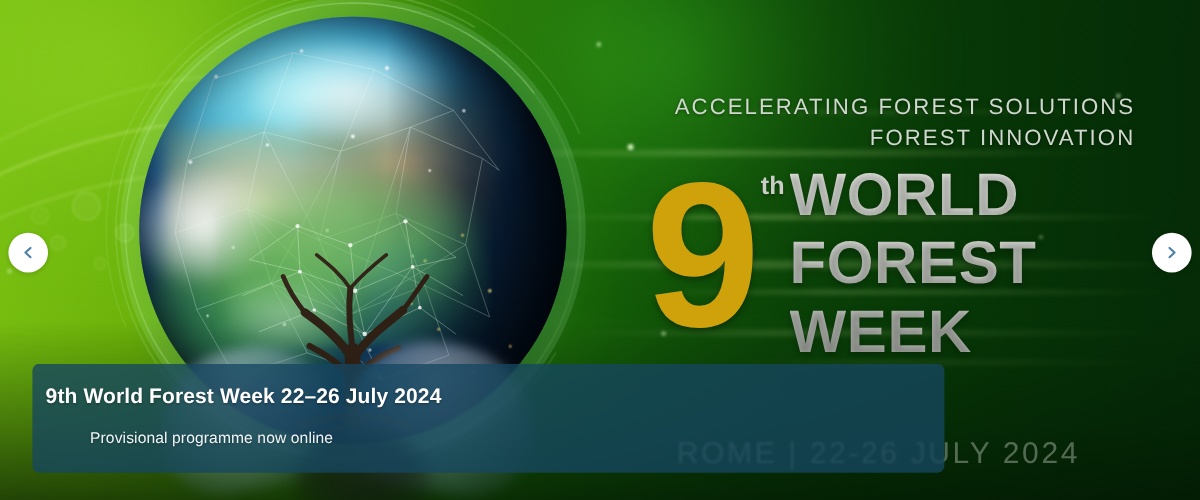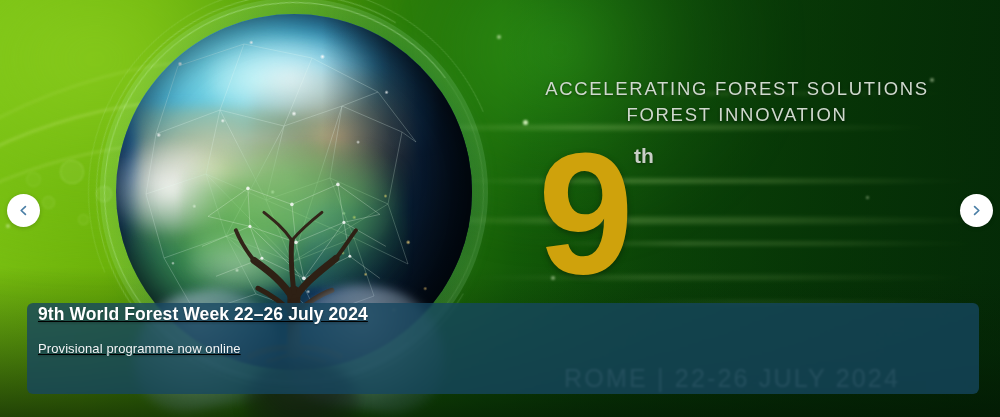--- a/index.html
+++ b/index.html
@@ -351,21 +351,21 @@
 
   
   .logo-block {
     position: absolute;
     left: 506px;
     top: 76px;
     width: 440px;
     height: 270px;
   }
   .tagline {
-    text-align: center;
+    text-align: right;
     color: #cfd8cd;
     font-size: 18.5px;
     letter-spacing: 1.7px;
     line-height: 26px;
     font-weight: 400;
     text-shadow: 0 1px 3px rgba(0,0,0,0.45);
     padding-left: 22px;
   }
   .title-row {
     position: relative;
@@ -416,43 +416,43 @@
     letter-spacing: 2.2px;
     font-weight: 400;
     color: rgba(150,162,148,0.55);
   }
 
   
   .caption {
     position: absolute;
     left: 27px;
     top: 303px;
-    width: 952px;
+    width: 760px;
     height: 91px;
     background: rgba(22,70,96,0.78);
     border-radius: 6px;
     box-sizing: border-box;
-    padding: 1px 0 0 11px;
+    padding: 17px 0 0 11px;
     backdrop-filter: blur(1px);
-    text-decoration: underline;
   }
   .caption-title {
     color: #ffffff;
     font-size: 17.5px;
     font-weight: 600;
     letter-spacing: 0.1px;
     text-shadow: 0 1px 2px rgba(0,0,0,0.35);
   }
   .caption-sub {
     margin-top: 16px;
     color: #f2f5f7;
     font-size: 13px;
     font-weight: 400;
     letter-spacing: 0.1px;
     text-shadow: 0 1px 2px rgba(0,0,0,0.30);
+    margin-left: 37px;
   }
 
   
   .nav-arrow {
     position: absolute;
     top: 194px;
     width: 33px;
     height: 33px;
     border-radius: 50%;
     background: #ffffff;
@@ -601,20 +601,25 @@
   </div>
 
   <div class="logo-block">
     <div class="tagline">
       <div>ACCELERATING FOREST SOLUTIONS</div>
       <div>FOREST INNOVATION</div>
     </div>
     <div class="title-row">
       <div class="num-nine">9</div>
       <div class="num-th">th</div>
+      <div class="wfw">
+        <span>WORLD</span>
+        <span>FOREST</span>
+        <span>WEEK</span>
+      </div>
       <div class="venue">ROME | 22-26 JULY 2024</div>
     </div>
   </div>
 
   <div class="caption">
     <div class="caption-title">9th World Forest Week 22–26 July 2024</div>
     <div class="caption-sub">Provisional programme now online</div>
   </div>
 
   <div class="nav-arrow prev">

